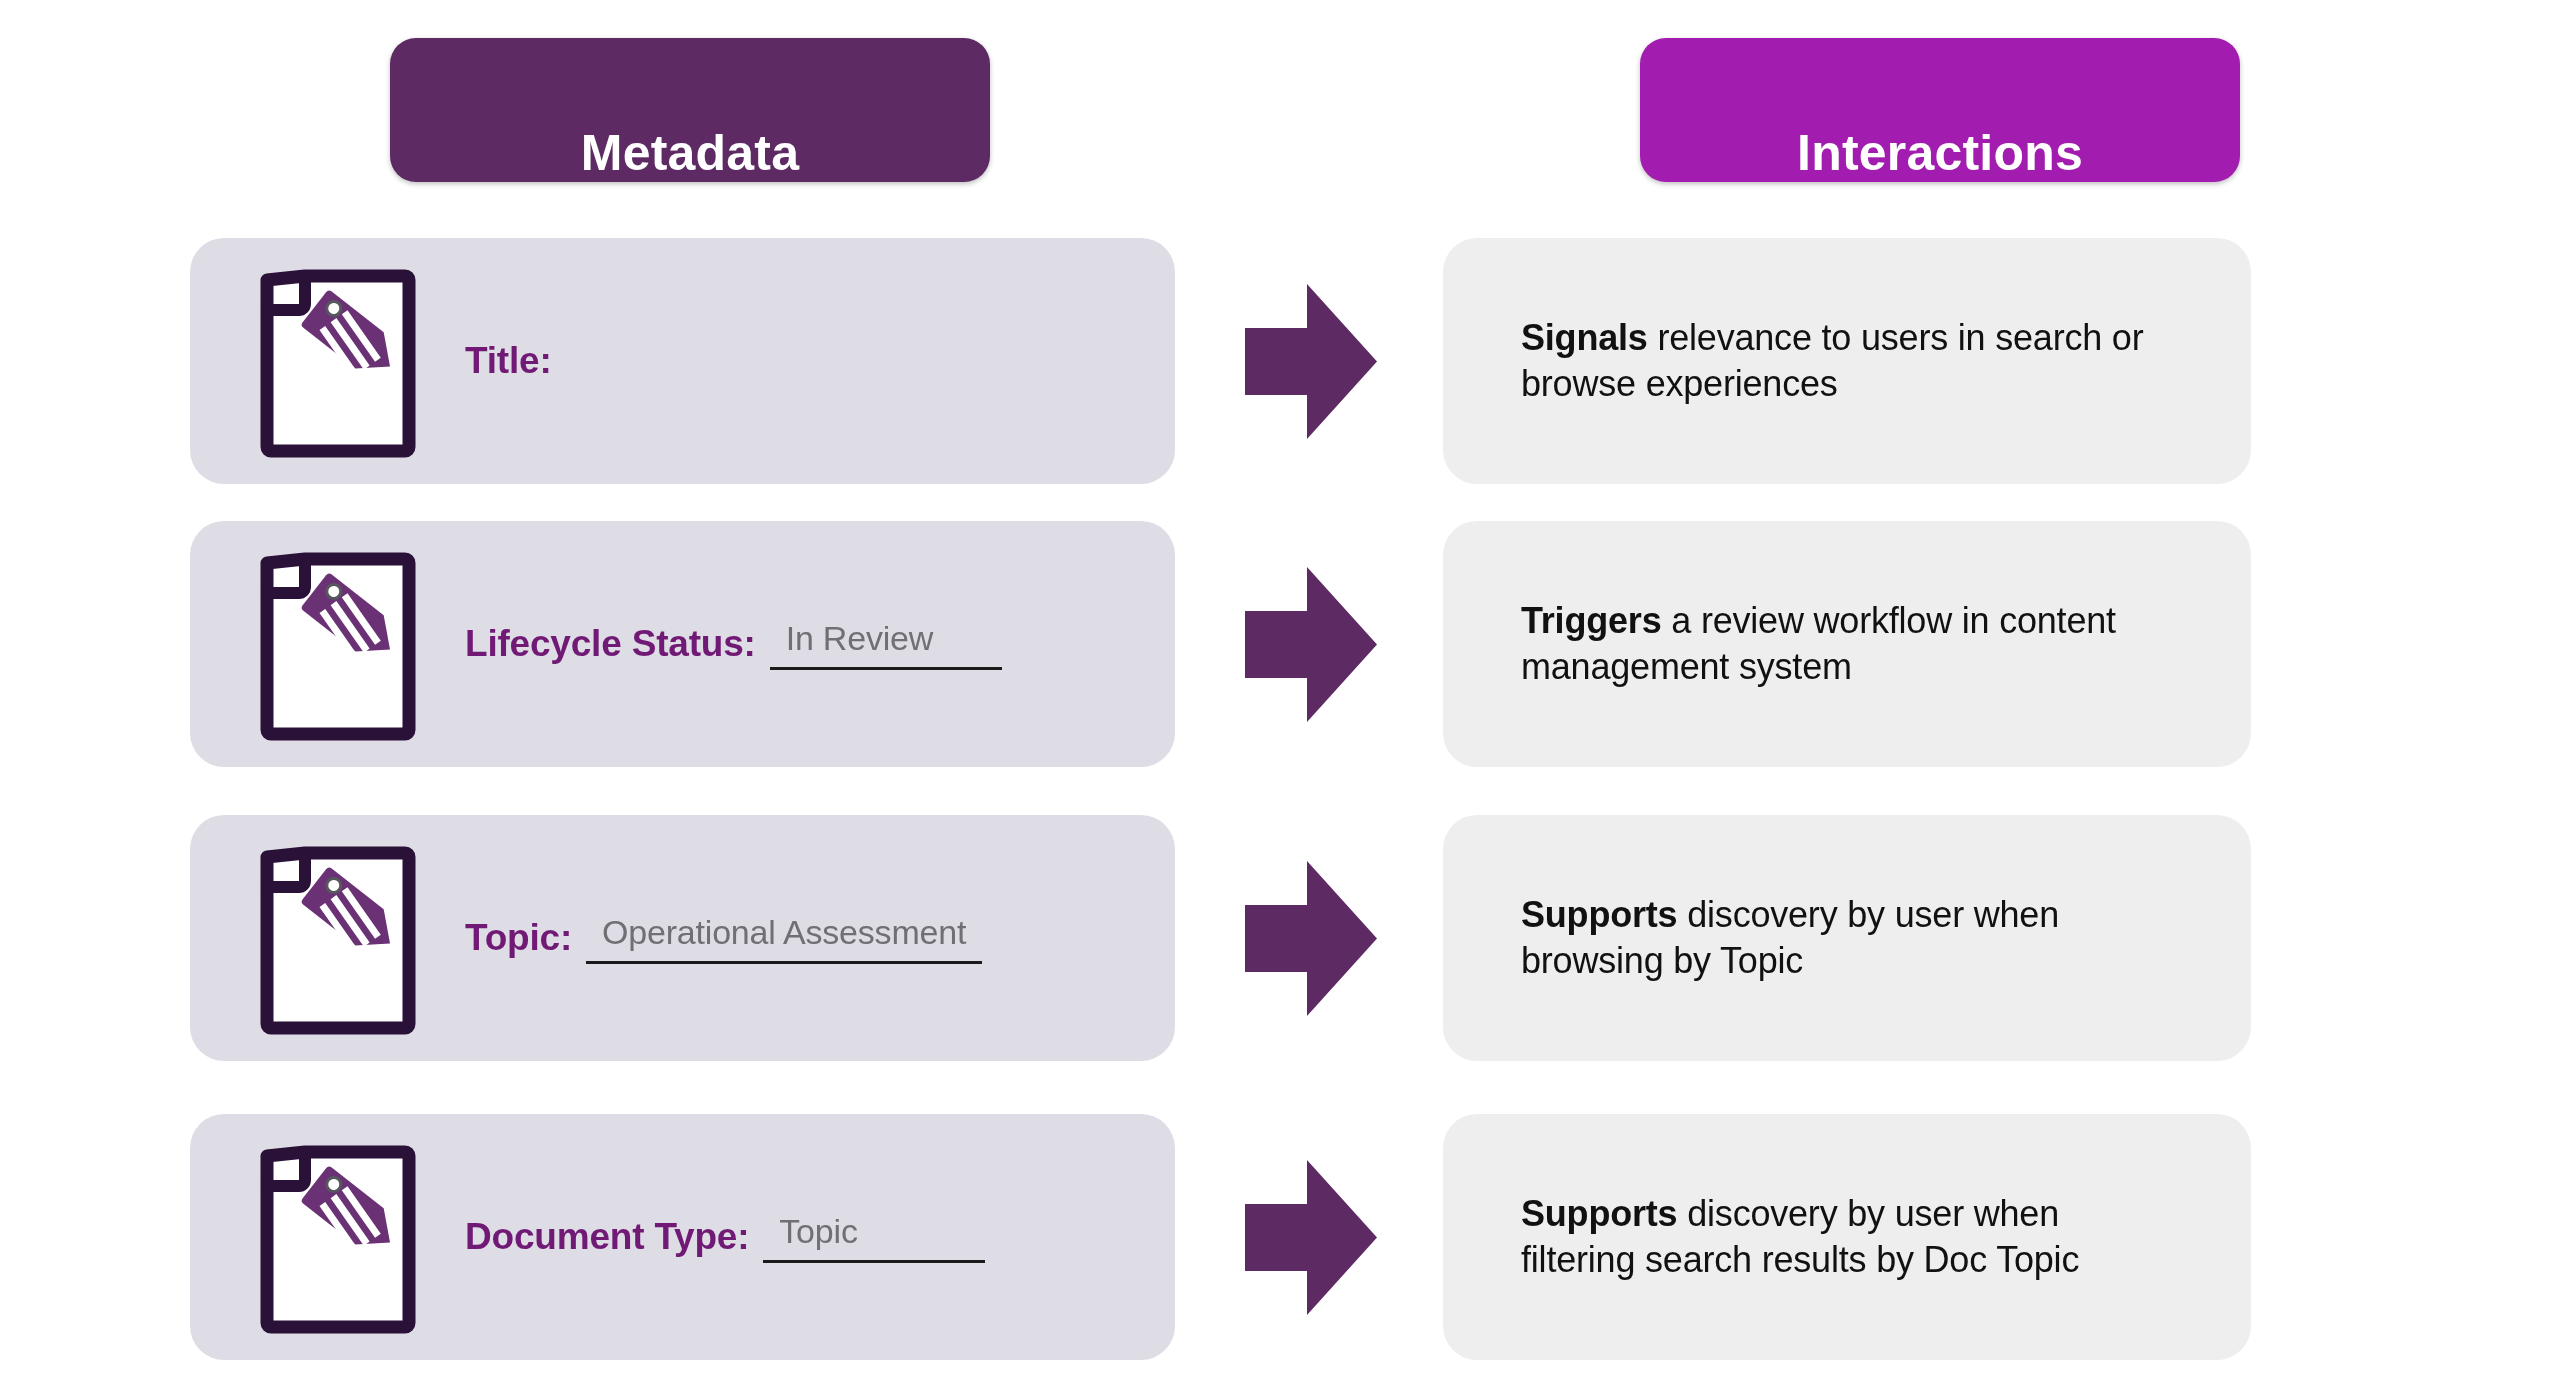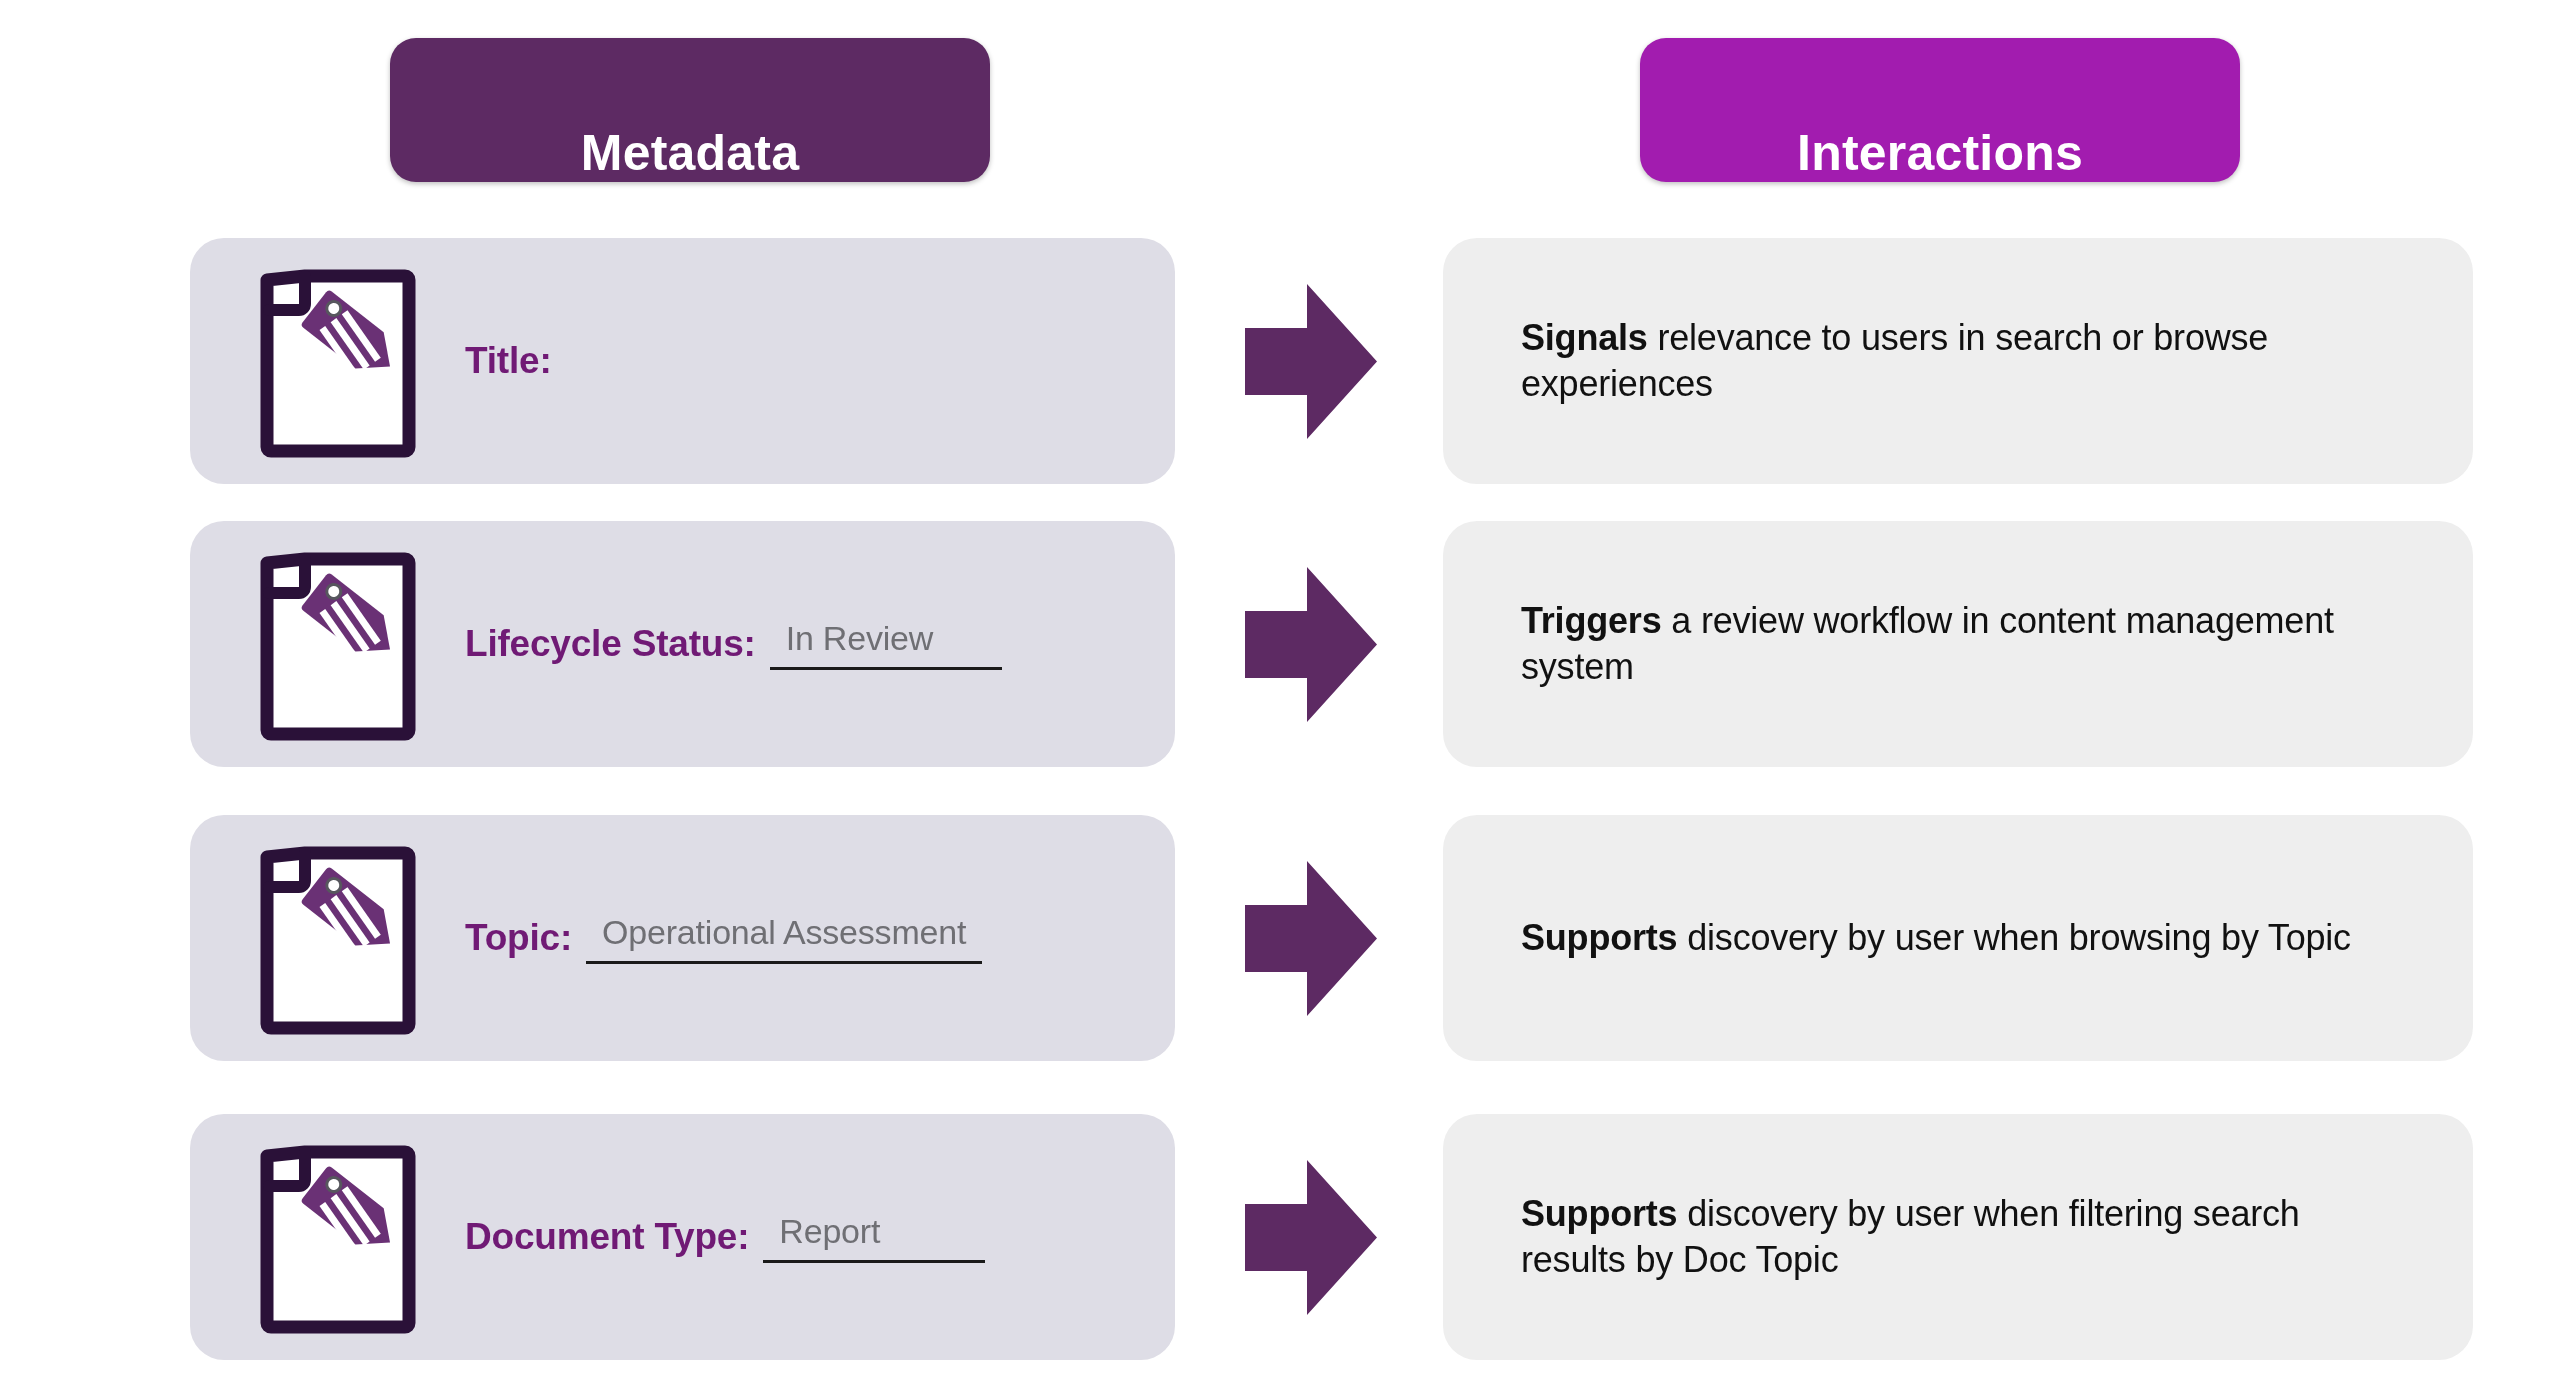--- a/index.html
+++ b/index.html
@@ -124,21 +124,21 @@
     width: 132px;
     height: 155px;
   }
   .arrow svg { display: block; width: 100%; height: 100%; }
 
   
   .inter-card {
     position: absolute;
     left: 1443px;
     top: 0;
-    width: 1030px;
+    width: 808px;
     height: 246px;
     background: #eeeeee;
     border-radius: 34px;
     display: flex;
     align-items: center;
     padding: 0 78px;
     box-sizing: border-box;
   }
   .inter-text {
     font-size: 36px;
@@ -269,21 +269,21 @@
     <circle cx="16" cy="16" r="7" fill="#ffffff" stroke="#57575e" stroke-width="3"></circle>
     <rect x="28" y="9" width="58" height="7" fill="#ffffff" transform="rotate(17 28 9)"></rect>
     <rect x="24" y="22" width="58" height="7" fill="#ffffff" transform="rotate(17 24 22)"></rect>
     <rect x="20" y="35" width="58" height="7" fill="#ffffff" transform="rotate(17 20 35)"></rect>
   </g>
 </svg>
         </div>
       <div class="field">
         <span class="field-label">Document Type:</span>
         <span class="field-value-wrap" style="min-width: 190px;">
-          <span class="field-value">Report</span>
+          <span class="field-value">Topic</span>
         </span>
       </div>
     </div>
     <div class="arrow">
 <svg viewBox="0 0 132 155" xmlns="http://www.w3.org/2000/svg">
   <path d="M0 44 L62 44 L62 0 L132 77.5 L62 155 L62 111 L0 111 Z" fill="#5d2a63"></path>
 </svg>
       </div>
     <div class="inter-card">
       <div class="inter-text">

